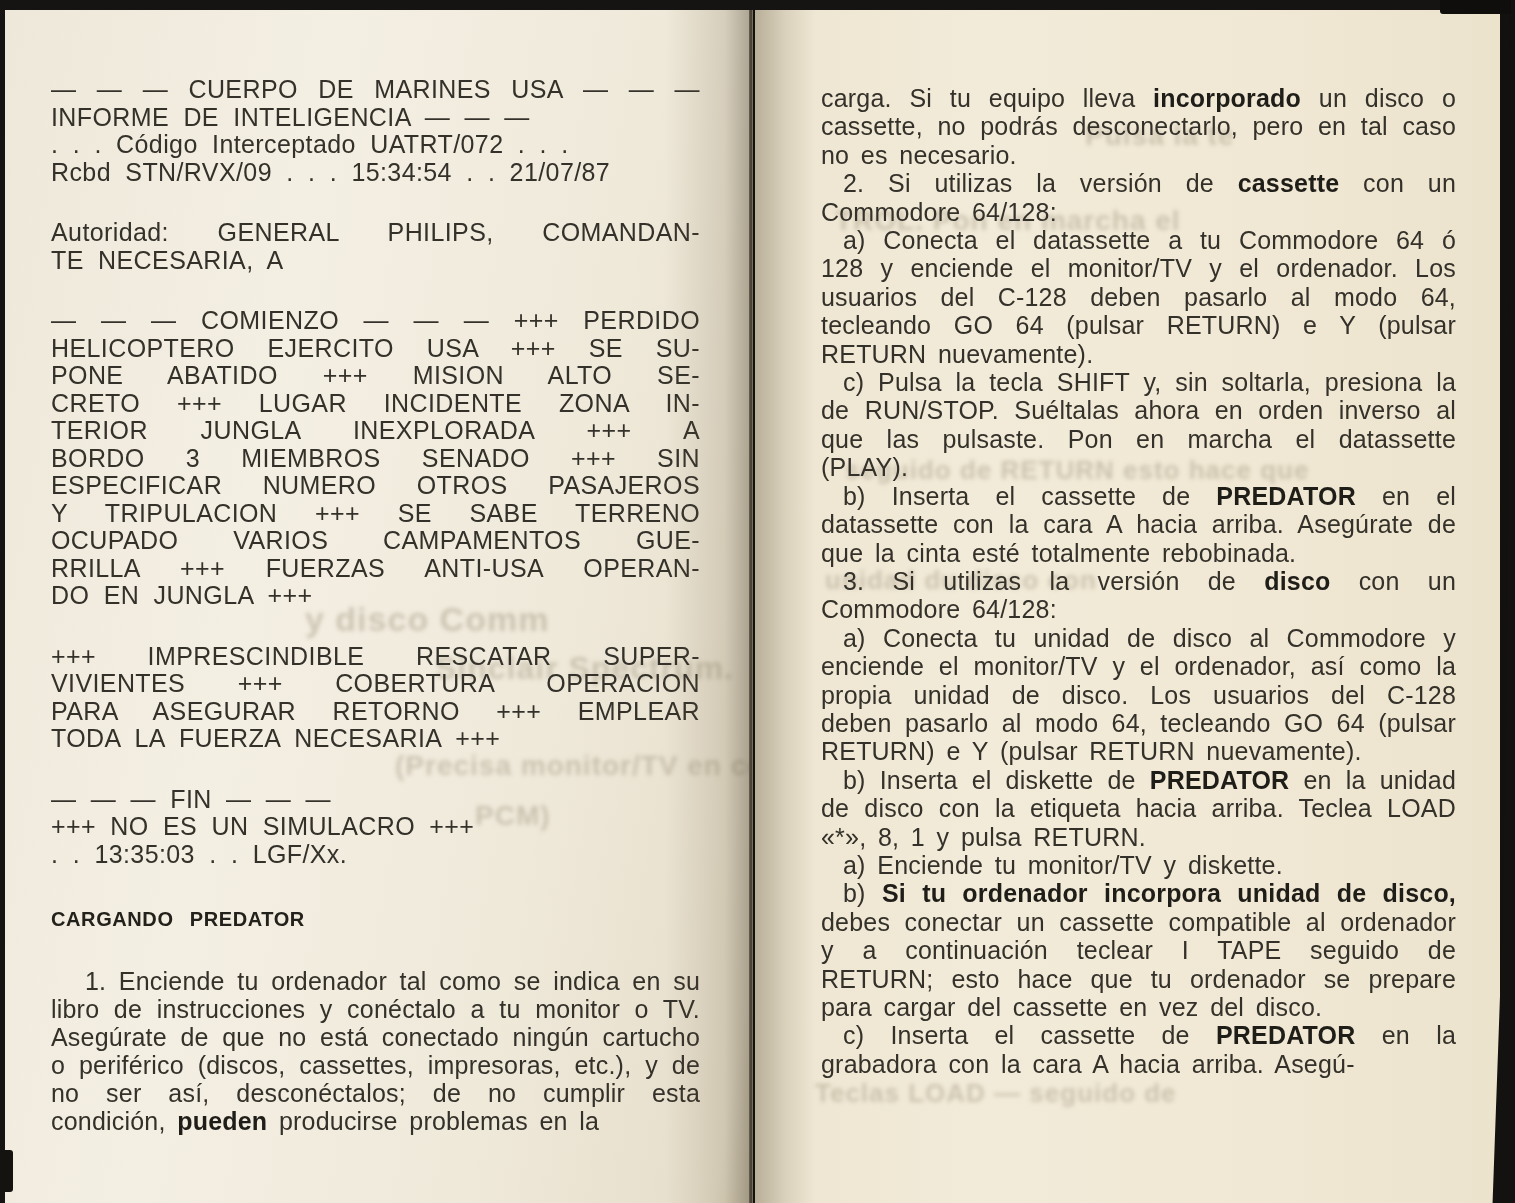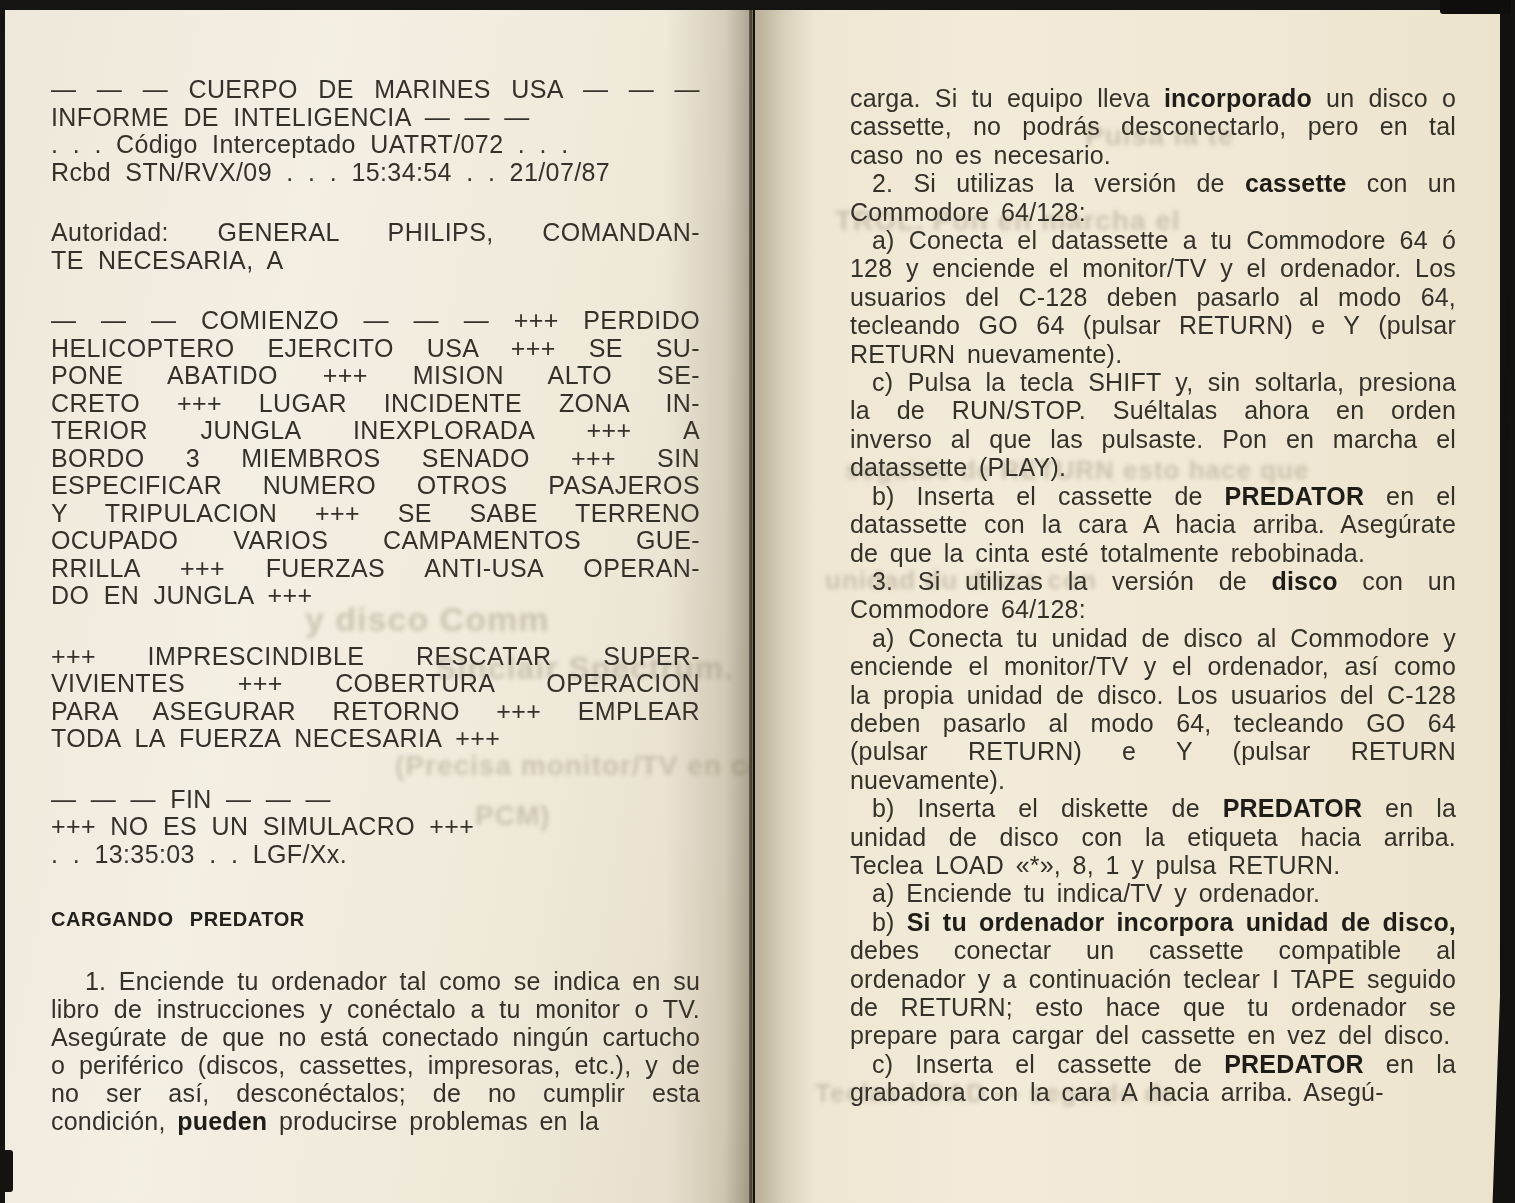--- a/index.html
+++ b/index.html
@@ -30,21 +30,21 @@
   .content{position:relative;color:#34312a;}
   #left-content{padding:66px 50px 0 46px;}
   #right-content{padding:74px 44px 0 66px;}
   .tblock{margin-bottom:33px;}
   .tline{font-size:25px;line-height:27.5px;letter-spacing:.4px;word-spacing:7px;white-space:nowrap;}
   .tline.just{white-space:normal;text-align:justify;text-align-last:justify;}
   .heading{font-weight:bold;color:#23211b;font-size:20px;letter-spacing:.6px;word-spacing:10px;
            margin:40px 0 36px 0;}
   .para{font-size:25px;line-height:28px;text-align:justify;word-spacing:4.5px;letter-spacing:.2px;}
   .para.ind{text-indent:34px;}
-  .rpara{font-size:25px;line-height:28.4px;text-align:justify;word-spacing:4.5px;letter-spacing:.2px;margin-left:29px;}
+  .rpara{font-size:25px;line-height:28.4px;text-align:justify;word-spacing:4.5px;letter-spacing:.2px;}
   .rpara.ind{text-indent:22px;}
   .rpara b,.para b,.heading{font-weight:700;}
   b{color:#1f1d18;}
   
   .ghost-layer{position:absolute;inset:0;pointer-events:none;}
   .ghost{position:absolute;color:#a79d87;opacity:.5;filter:blur(2px);
          font-weight:bold;font-size:30px;letter-spacing:1px;white-space:nowrap;}
 </style>
 </head>
 <body>
@@ -110,21 +110,21 @@
       </div>
     <div class="content" id="right-content">
         <div class="rpara"><span>carga. Si tu equipo lleva </span><b>incorporado</b><span> un disco o cassette, no podrás desconectarlo, pero en tal caso no es necesario.</span></div>
         <div class="rpara ind"><span>2.  Si utilizas la versión de </span><b>cassette</b><span> con un Commodore 64/128:</span></div>
         <div class="rpara ind"><span>a)  Conecta el datassette a tu Commodore 64 ó 128 y enciende el monitor/TV y el ordenador. Los usuarios del C-128 deben pasarlo al modo 64, tecleando GO 64 (pulsar RETURN) e Y (pulsar RETURN nuevamente).</span></div>
         <div class="rpara ind"><span>c)  Pulsa la tecla SHIFT y, sin soltarla, presiona la de RUN/STOP. Suéltalas ahora en orden inverso al que las pulsaste. Pon en marcha el datassette (PLAY).</span></div>
         <div class="rpara ind"><span>b)  Inserta el cassette de </span><b>PREDATOR</b><span> en el datassette con la cara A hacia arriba. Asegúrate de que la cinta esté totalmente rebobinada.</span></div>
         <div class="rpara ind"><span>3.  Si utilizas la versión de </span><b>disco</b><span> con un Commodore 64/128:</span></div>
         <div class="rpara ind"><span>a)  Conecta tu unidad de disco al Commodore y enciende el monitor/TV y el ordenador, así como la propia unidad de disco. Los usuarios del C-128 deben pasarlo al modo 64, tecleando GO 64 (pulsar RETURN) e Y (pulsar RETURN nuevamente).</span></div>
         <div class="rpara ind"><span>b)  Inserta el diskette de </span><b>PREDATOR</b><span> en la unidad de disco con la etiqueta hacia arriba. Teclea LOAD «*», 8, 1 y pulsa RETURN.</span></div>
-        <div class="rpara ind"><span>a)  Enciende tu indica/TV y ordenador.</span></div>
+        <div class="rpara ind"><span>a)  Enciende tu monitor/TV y diskette.</span></div>
         <div class="rpara ind"><span>b)  </span><b>Si tu ordenador incorpora unidad de disco,</b><span> debes conectar un cassette compatible al ordenador y a continuación teclear I TAPE seguido de RETURN; esto hace que tu ordenador se prepare para cargar del cassette en vez del disco.</span></div>
         <div class="rpara ind"><span>c)  Inserta el cassette de </span><b>PREDATOR</b><span> en la grabadora con la cara A hacia arriba. Asegú-</span></div>
       </div>
   </div>
 
   <div id="fold-shadow-l"></div>
   <div id="fold-line"></div>
   <div id="fold-shadow-r"></div>
 
   <div class="edge" id="edge-top"></div>

